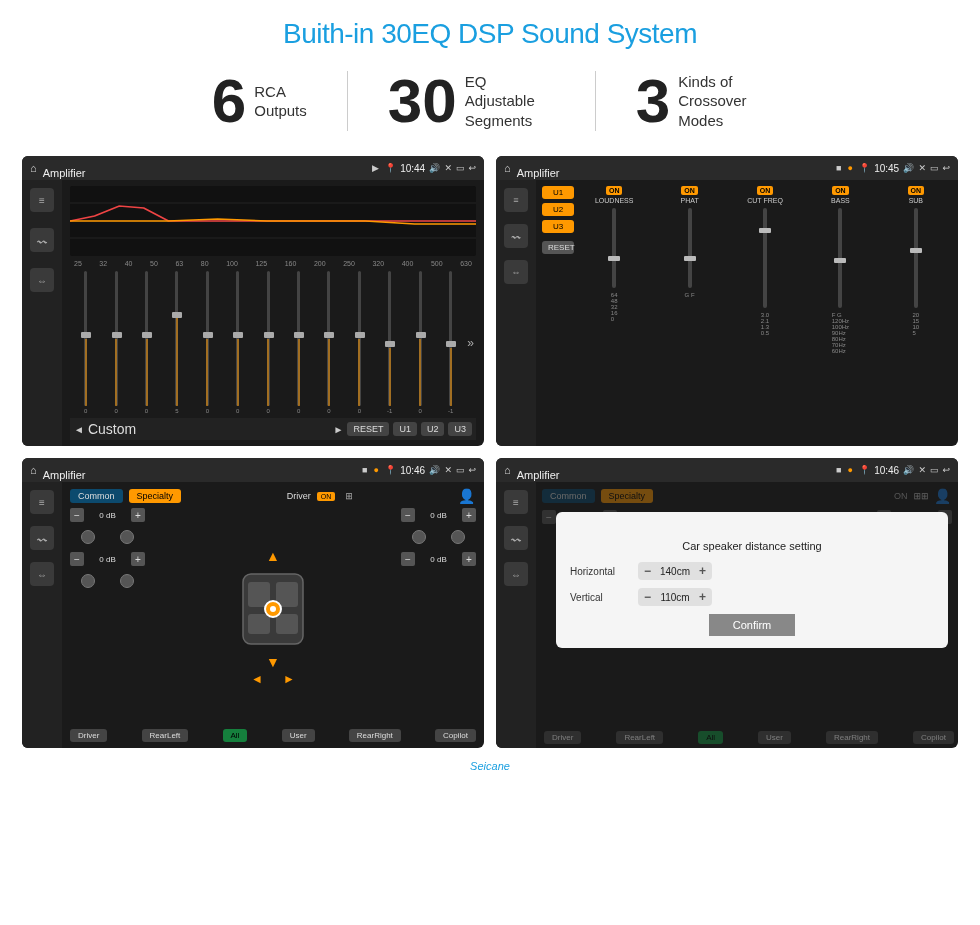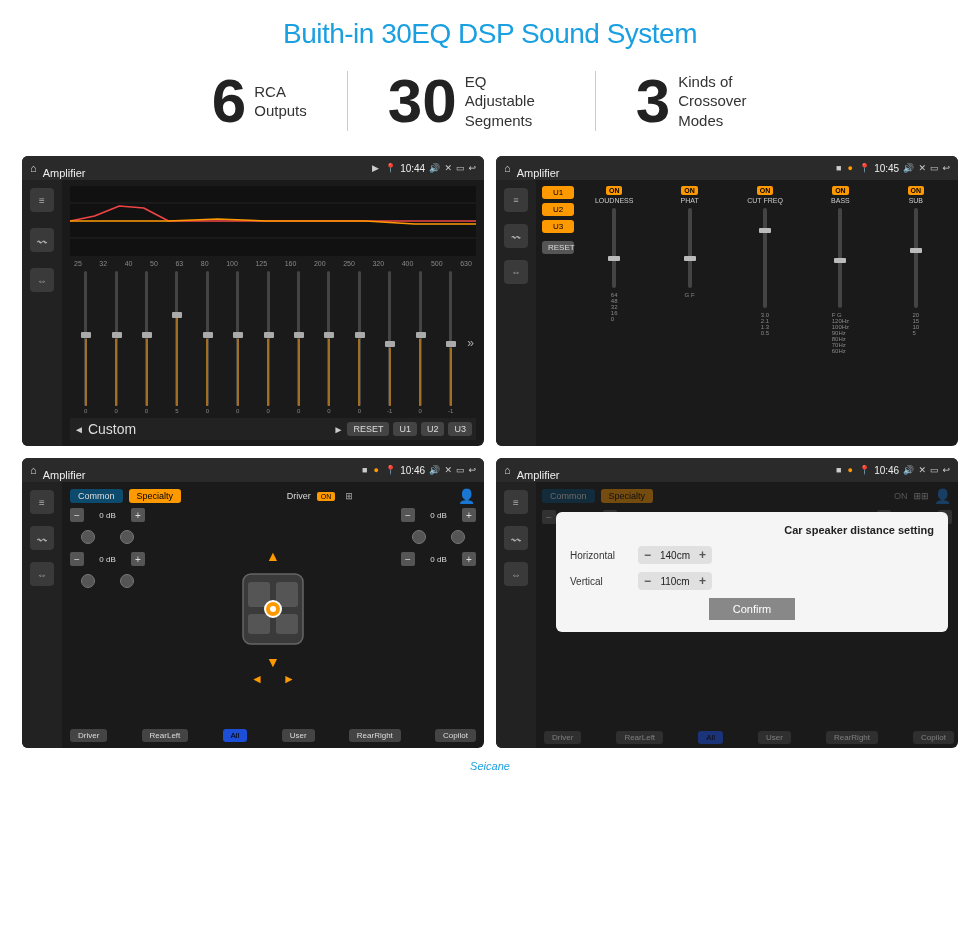--- a/index.html
+++ b/index.html
@@ -407,21 +407,21 @@
     }
     .fader-pos-btn {
       background: #444;
       border-radius: 3px;
       padding: 2px 8px;
       font-size: 8px;
       color: #ddd;
       cursor: pointer;
     }
     .fader-pos-btn.active {
-      background: #1d4ed8;
+      background: #15803d;
       color: #000;
     }
 
     
     .dist-screen .screen-content {
       display: flex;
       height: calc(100% - 24px);
     }
     .dist-left-sidebar {
       width: 40px;
@@ -453,23 +453,24 @@
       left: 20px;
       right: 10px;
       background: #f5f5f5;
       border-radius: 6px;
       padding: 12px 14px;
       z-index: 10;
     }
     .dist-dialog-title {
       font-size: 11px;
       color: #222;
-      font-weight: bold;
+      font-weight: normal;
       margin-bottom: 10px;
-      text-align: right;
+      text-align: center;
+      margin-top: 16px;
     }
     .dist-dialog-row {
       display: flex;
       align-items: center;
       gap: 8px;
       margin-bottom: 8px;
     }
     .dist-dialog-label {
       font-size: 10px;
       color: #333;

